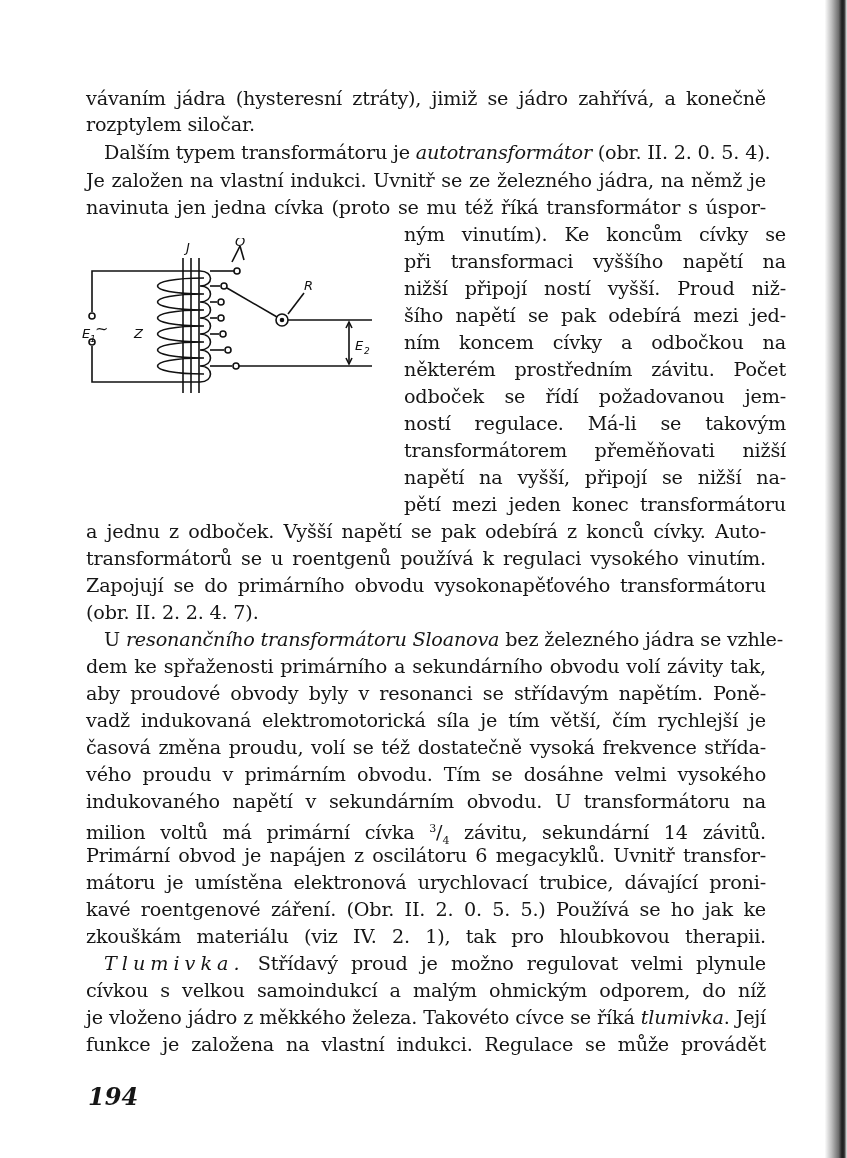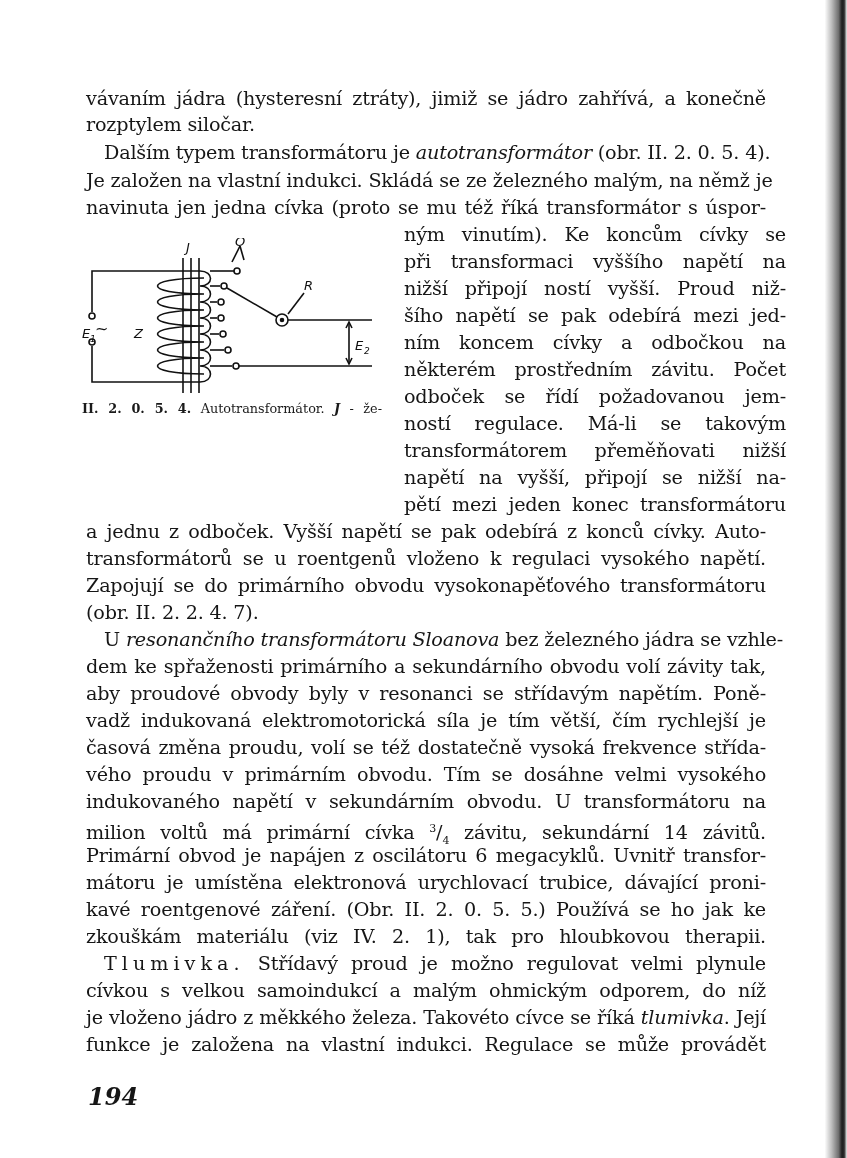--- a/index.html
+++ b/index.html
@@ -12,21 +12,21 @@
     background: linear-gradient(to right, #ffffff 0%, #ffffff 20%, #bdbdbd 45%, #6e6e6e 70%, #1e1e1e 82%, #2a2a2a 90%, #f4f4f4 100%);
   }
   .line {
     position: absolute; left: 86px; width: 680px; font-size: 19.2px; line-height: 22px;
     white-space: nowrap; text-align: justify; text-align-last: justify; letter-spacing: -0.2px;
   }
   .line.last { text-align-last: left; }
   .line.indent { left: 104px; width: 662px; }
   .line.right { left: 404px; width: 382px; }
   i { font-style: italic; }
-  .spaced { letter-spacing: 5px; }
+  .spaced { letter-spacing: 5px; font-style: italic; }
   .figure {
     position: absolute; left: 82px; top: 238px; width: 300px; height: 160px;
   }
   .caption {
     position: absolute; left: 82px; top: 398px; width: 300px;
     font-size: 12.8px; line-height: 21px; color: #1a1a1a;
   }
   .caption .cl { display: block; text-align: justify; text-align-last: justify; white-space: nowrap; }
   .caption .cl.center { text-align: center; text-align-last: center; }
   .caption b { font-weight: bold; }
@@ -37,21 +37,21 @@
 </head>
 <body>
 
 <div class="binding"></div>
 
 <div>
   <div class="line" style="top:88px">vávaním jádra (hysteresní ztráty), jimiž se jádro zahřívá, a konečně</div>
   <div class="line last" style="top:114px">rozptylem siločar.</div>
 
   <div class="line indent" style="top:142px"><span>Dalším typem transformátoru je </span><i>autotransformátor</i><span> (obr. II. 2. 0. 5. 4).</span></div>
-  <div class="line" style="top:170px">Je založen na vlastní indukci. Skládá se ze železného malým, na němž je</div>
+  <div class="line" style="top:170px">Je založen na vlastní indukci. Uvnitř se ze železného jádra, na němž je</div>
   <div class="line" style="top:197px">navinuta jen jedna cívka (proto se mu též říká transformátor s úspor-</div>
 
   <div class="line right" style="top:224px">ným vinutím). Ke koncům cívky se</div>
   <div class="line right" style="top:251px">při transformaci vyššího napětí na</div>
   <div class="line right" style="top:278px">nižší připojí ností vyšší. Proud niž-</div>
   <div class="line right" style="top:305px">šího napětí se pak odebírá mezi jed-</div>
   <div class="line right" style="top:332px">ním koncem cívky a odbočkou na</div>
   <div class="line right" style="top:359px">některém prostředním závitu. Počet</div>
   <div class="line right" style="top:386px">odboček se řídí požadovanou jem-</div>
   <div class="line right" style="top:413px">ností regulace. Má-li se takovým</div>
@@ -110,25 +110,24 @@
       <text x="0" y="100">E</text>
       <text x="8" y="104" font-size="9">1</text>
       <text x="13" y="96" font-style="normal" font-size="16">~</text>
       <text x="52" y="100">Z</text>
       <text x="273" y="112">E</text>
       <text x="282" y="116" font-size="9">2</text>
     </g>
   </svg>
 
   <div class="caption">
-    <span class="cl"><b>II. 2. 0. 5. 4.</b><span> Autotransformátor. </span><b><i>J</i></b><span> - že-</span></span>
   </div>
 
   <div class="line" style="top:521px">a jednu z odboček. Vyšší napětí se pak odebírá z konců cívky. Auto-</div>
-  <div class="line" style="top:548px">transformátorů se u roentgenů vloženo k regulaci vysokého napětí.</div>
+  <div class="line" style="top:548px">transformátorů se u roentgenů používá k regulaci vysokého vinutím.</div>
   <div class="line" style="top:575px">Zapojují se do primárního obvodu vysokonapěťového transformátoru</div>
   <div class="line last" style="top:602px">(obr. II. 2. 2. 4. 7).</div>
 
   <div class="line indent" style="top:629px"><span>U </span><i>resonančního transformátoru Sloanova</i><span> bez železného jádra se vzhle-</span></div>
   <div class="line" style="top:656px">dem ke spřaženosti primárního a sekundárního obvodu volí závity tak,</div>
   <div class="line" style="top:683px">aby proudové obvody byly v resonanci se střídavým napětím. Poně-</div>
   <div class="line" style="top:710px">vadž indukovaná elektromotorická síla je tím větší, čím rychlejší je</div>
   <div class="line" style="top:737px">časová změna proudu, volí se též dostatečně vysoká frekvence střída-</div>
   <div class="line" style="top:764px">vého proudu v primárním obvodu. Tím se dosáhne velmi vysokého</div>
   <div class="line" style="top:791px">indukovaného napětí v sekundárním obvodu. U transformátoru na</div>

